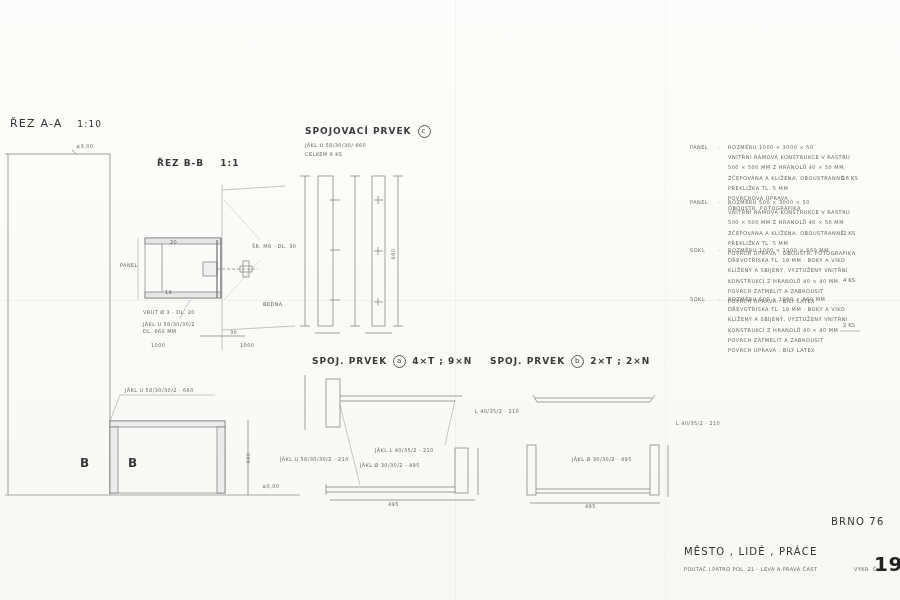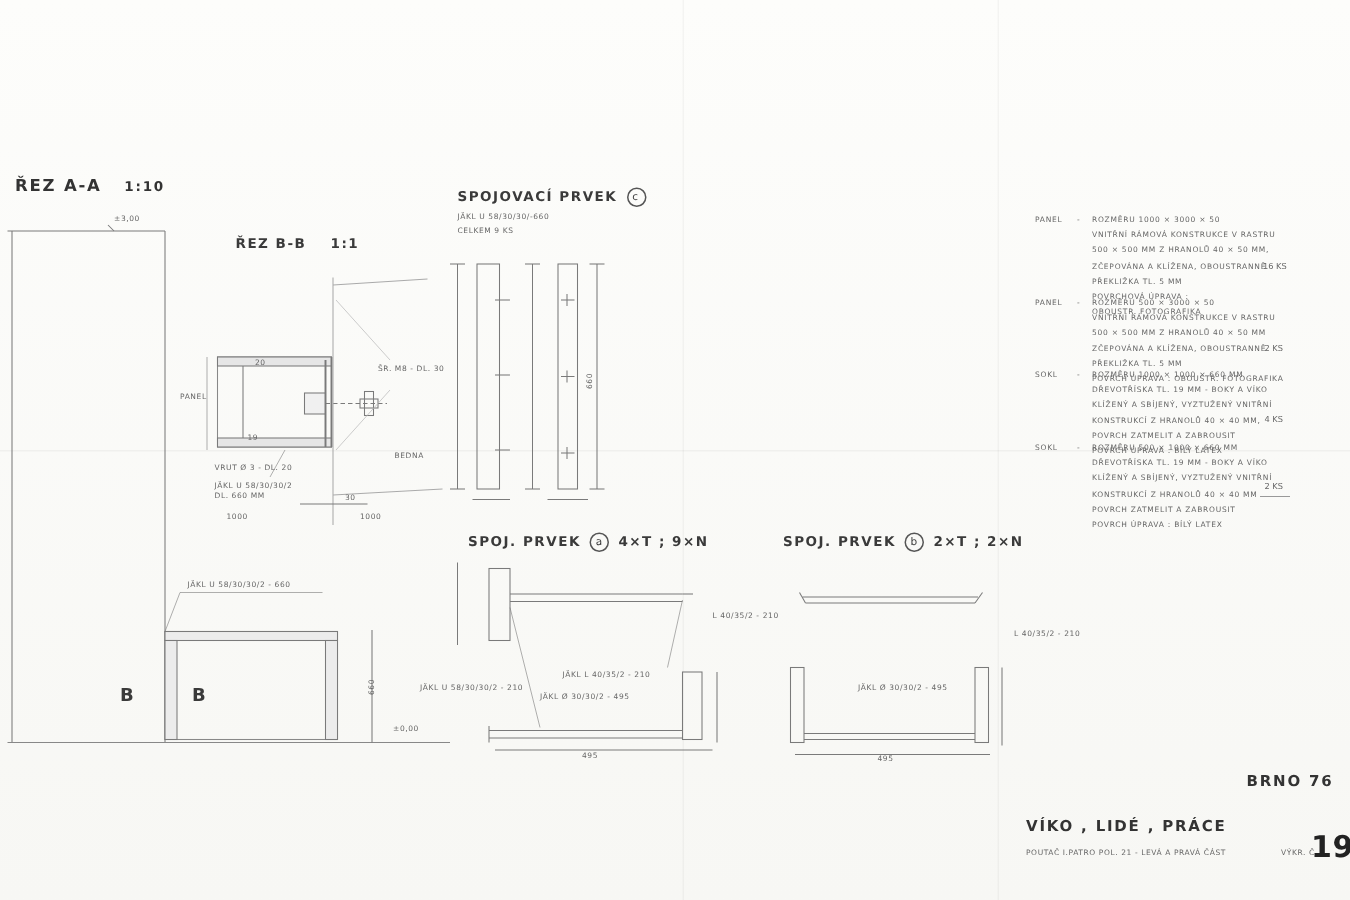--- a/index.html
+++ b/index.html
@@ -2,21 +2,21 @@
 <html><head>
 <meta charset="utf-8">
 <style>
   html,body{margin:0;padding:0;}
   body{width:900px;height:600px;background:#fbfbf9;position:relative;overflow:hidden;font-family:"DejaVu Sans",sans-serif;color:#555;}
   .sheet{position:absolute;inset:0;background:linear-gradient(180deg,#fdfdfb 0%,#f7f7f4 100%);}
   .fold-h{position:absolute;left:0;width:900px;height:1px;background:rgba(0,0,0,0.04);}
   .fold-v{position:absolute;top:0;height:600px;width:1px;background:rgba(0,0,0,0.035);}
   svg.drawing{position:absolute;left:0;top:0;}
   .t{position:absolute;white-space:nowrap;color:#444;letter-spacing:0.5px;}
-  .title-lg{font-weight:bold;font-size:11px;letter-spacing:1.2px;color:#333;}
+  .title-lg{font-weight:normal;font-size:11px;letter-spacing:1.2px;color:#333;}
   .title-md{font-weight:bold;font-size:9px;letter-spacing:1px;color:#3a3a3a;}
   .note{font-size:5px;color:#666;letter-spacing:0.4px;}
   .spec{font-size:5px;line-height:10.2px;color:#666;letter-spacing:0.5px;}
   .spec-row{position:absolute;left:690px;}
   .qty{font-size:5.5px;color:#666;position:absolute;}
   .big19{font-weight:bold;font-size:20px;color:#222;}
   .circ{display:inline-block;width:11px;height:11px;border:1px solid #555;border-radius:50%;text-align:center;line-height:11px;font-size:7px;font-weight:normal;margin:0 6px;vertical-align:middle;}
 </style>
 </head>
 <body>
@@ -158,21 +158,21 @@
 <div class="t note" style="left:388px;top:251px;transform:rotate(-90deg)">660</div>
 
 <div class="t title-md" style="left:312px;top:355px">
   <span>SPOJ. PRVEK</span><span class="circ">a</span><span>4×T ; 9×N</span>
 </div>
 <div class="t note" style="left:280px;top:456px">JÄKL U 58/30/30/2 - 210</div>
 <div class="t note" style="left:375px;top:447px">JÄKL L 40/35/2 - 210</div>
 <div class="t note" style="left:360px;top:462px">JÄKL Ø 30/30/2 - 495</div>
 <div class="t note" style="left:388px;top:501px">495</div>
 
-<div class="t title-md" style="left:522px;top:355px">
+<div class="t title-md" style="left:490px;top:355px">
   <span>SPOJ. PRVEK</span><span class="circ">b</span><span>2×T ; 2×N</span>
 </div>
 <div class="t note" style="left:676px;top:420px">L 40/35/2 - 210</div>
 <div class="t note" style="left:572px;top:456px">JÄKL Ø 30/30/2 - 495</div>
 <div class="t note" style="left:585px;top:503px">495</div>
 <div class="t note" style="left:475px;top:408px">L 40/35/2 - 210</div>
 
 <div class="t note" style="left:125px;top:387px">JÄKL U 58/30/30/2 - 660</div>
 <div class="t note" style="left:243px;top:455px;transform:rotate(-90deg)">660</div>
 <div class="t note" style="left:262px;top:483px">±0,00</div>
@@ -229,17 +229,17 @@
       <div>DŘEVOTŘÍSKA TL. 19 MM - BOKY A VÍKO</div>
       <div>KLÍŽENÝ A SBÍJENÝ, VYZTUŽENÝ VNITŘNÍ</div>
       <div>KONSTRUKCÍ Z HRANOLŮ 40 × 40 MM</div>
       <div>POVRCH ZATMELIT A ZABROUSIT</div>
       <div>POVRCH ÚPRAVA : BÍLÝ LATEX</div>
     </div>
   </div>
   <div class="qty" style="left:843px;top:322px">2 KS</div>
 </div>
 
-<div class="t title-lg" style="left:684px;top:546px;font-size:10px">VÍKO , LIDÉ , PRÁCE</div>
+<div class="t title-lg" style="left:684px;top:546px;font-size:10px">MĚSTO , LIDÉ , PRÁCE</div>
 <div class="t title-lg" style="left:831px;top:516px;font-size:10px">BRNO 76</div>
 <div class="t note" style="left:684px;top:566px">POUTAČ I.PATRO POL. 21 - LEVÁ A PRAVÁ ČÁST</div>
 <div class="t note" style="left:854px;top:566px">VÝKR. Č.</div>
 <div class="t big19" style="left:874px;top:552px">19</div>
 
 </body></html>

